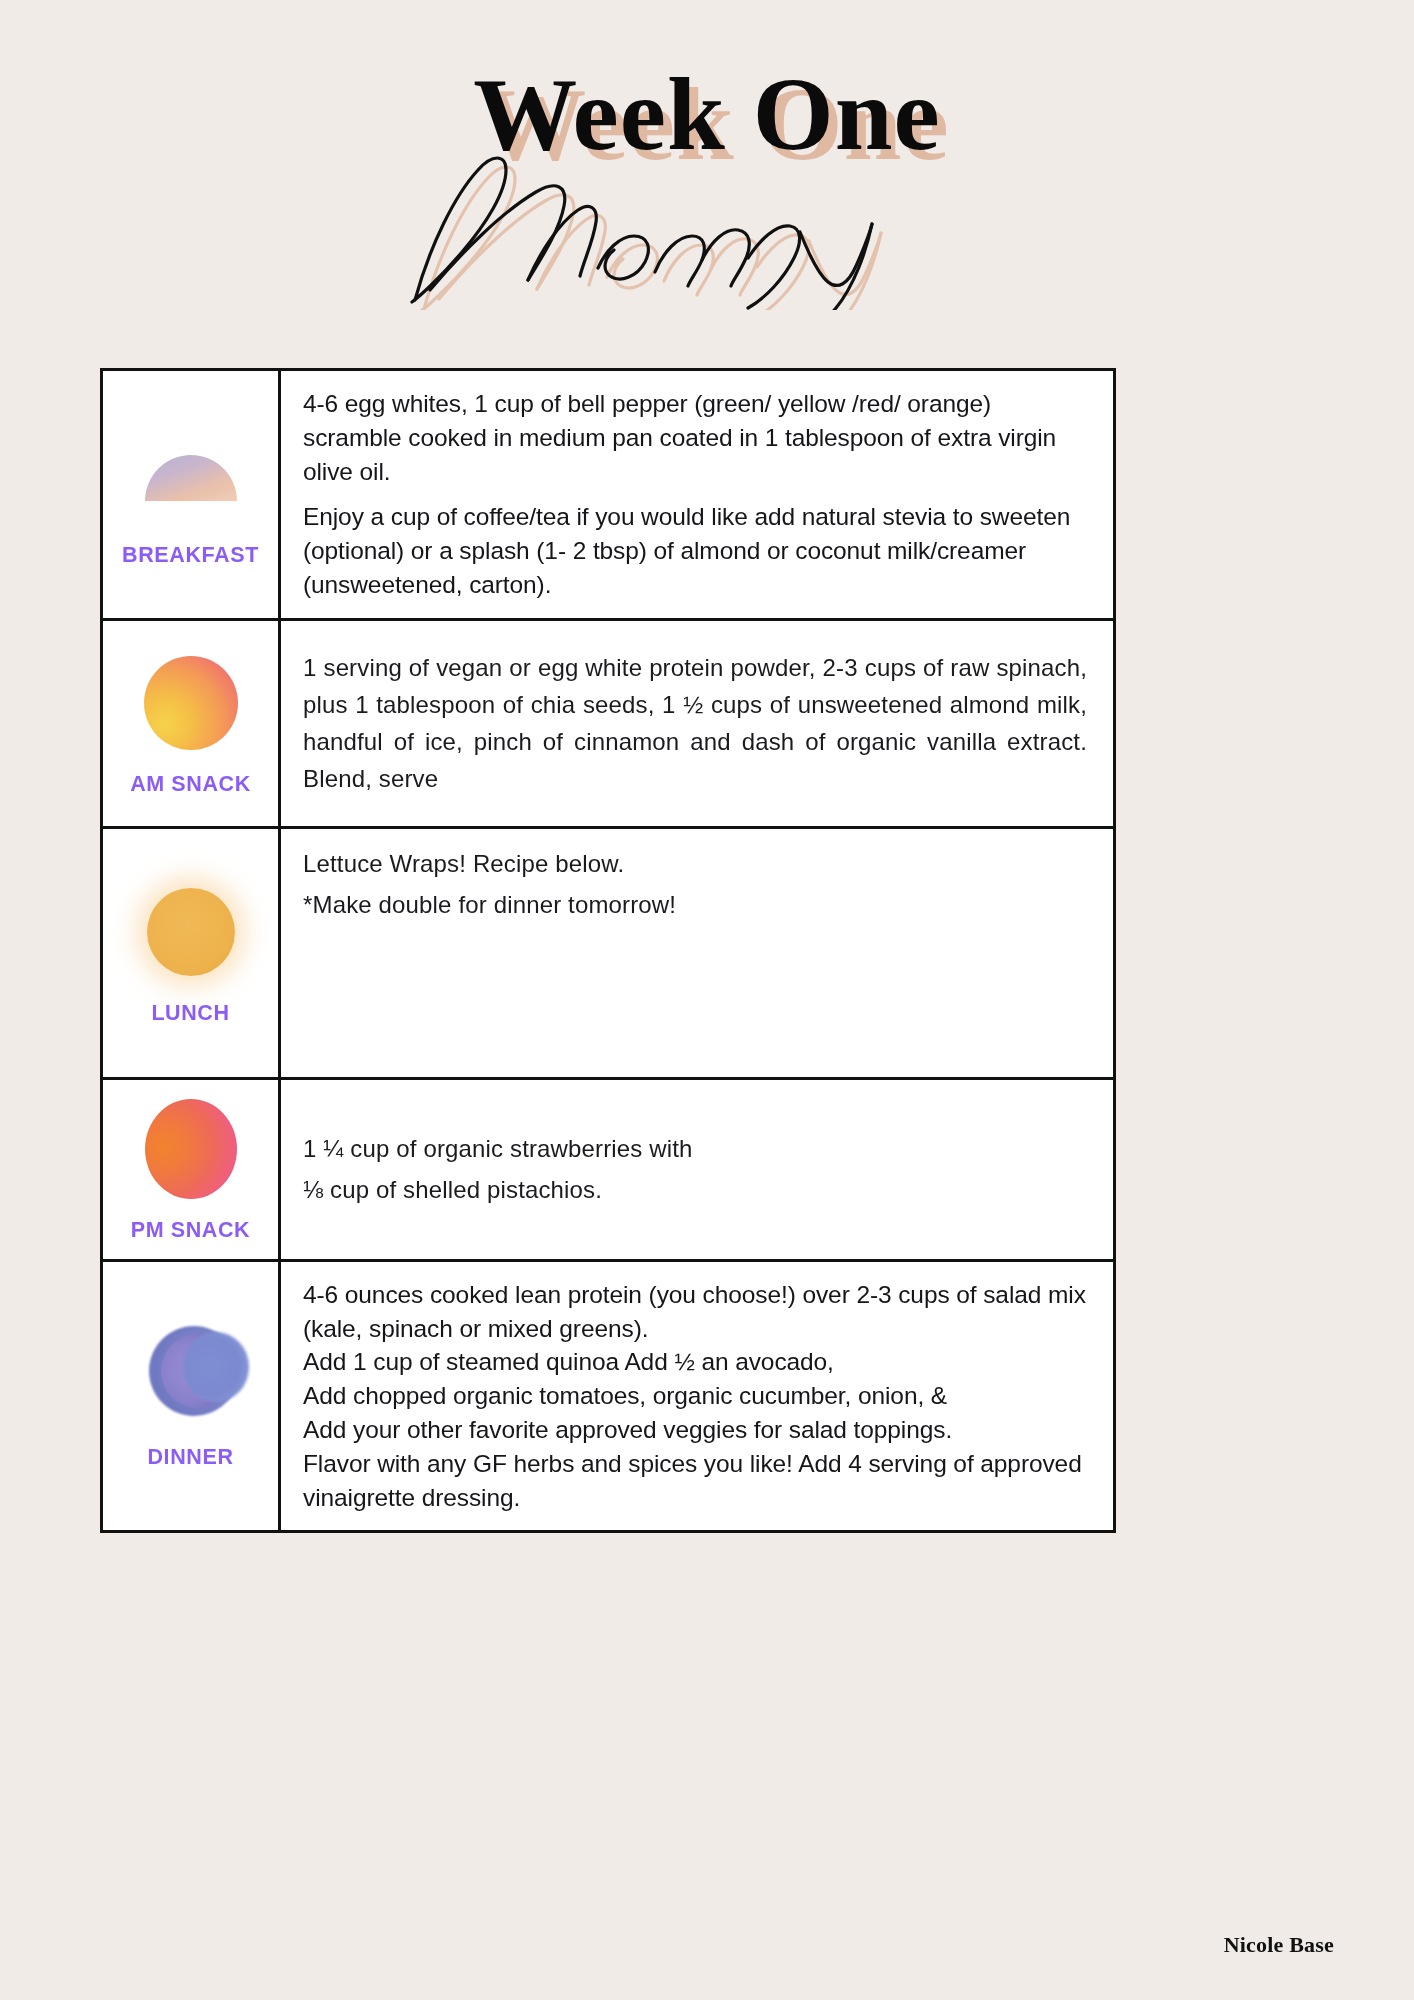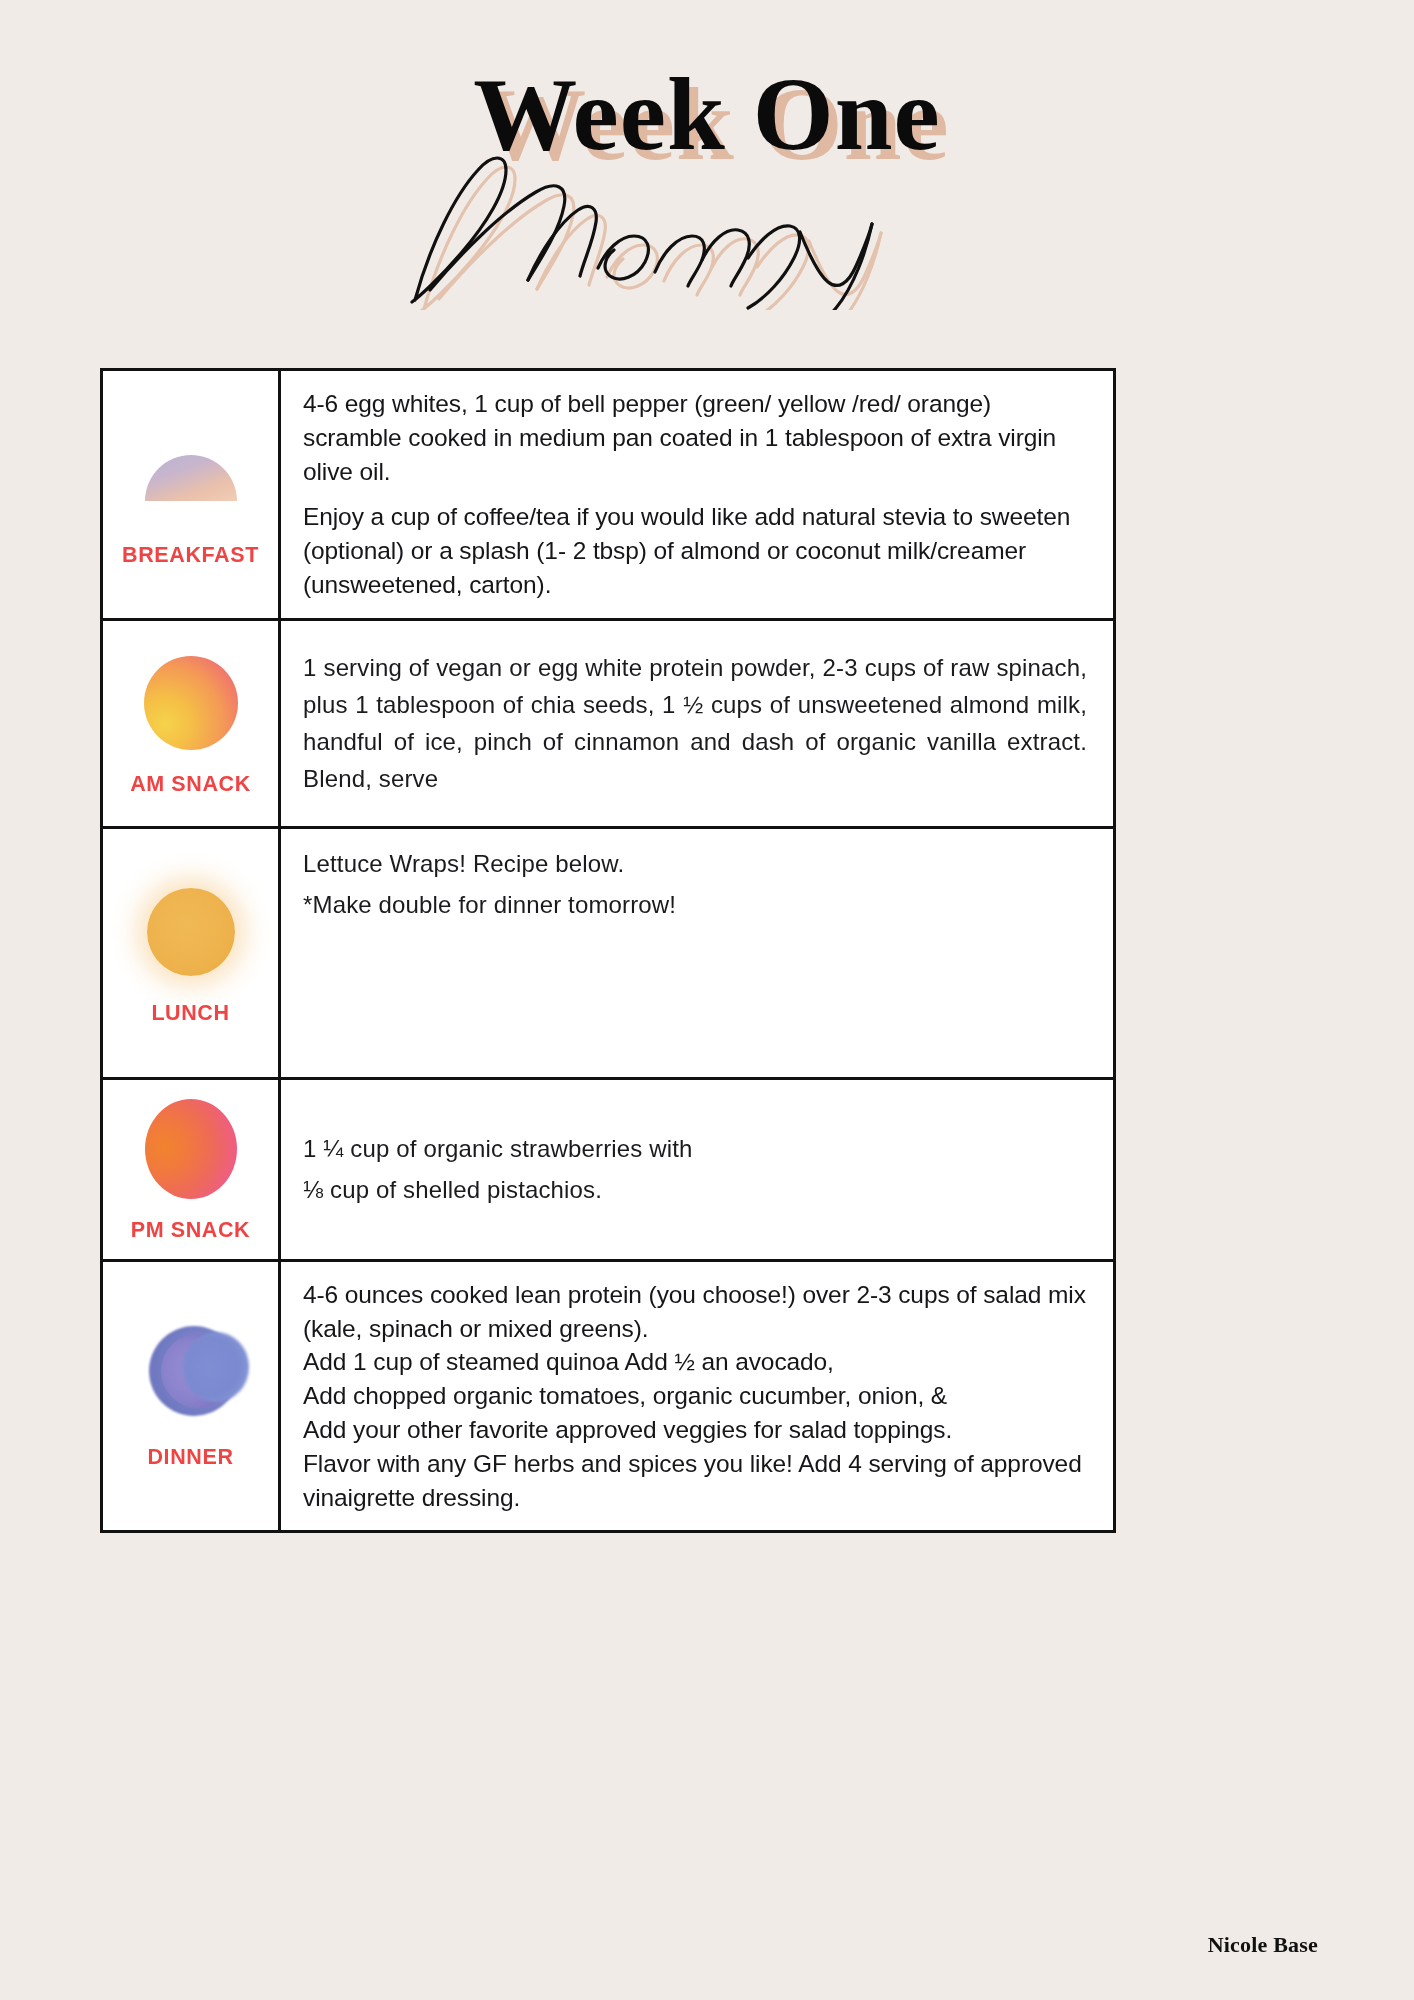--- a/index.html
+++ b/index.html
@@ -52,21 +52,21 @@
   .cell-text{
     flex:1;
     padding:16px 26px 16px 22px;
     box-sizing:border-box;
     display:flex;flex-direction:column;justify-content:center;
   }
 
   .meal-label{
     font-family:"Liberation Sans",sans-serif;
     font-weight:700;font-size:21.5px;
-    letter-spacing:0.6px;color:#ef4444;
+    letter-spacing:0.6px;color:#8b5cf6;
     text-align:center;margin-top:14px;white-space:nowrap;
   }
 
   
   .icon-box{width:110px;height:110px;position:relative;
             display:flex;align-items:center;justify-content:center;}
 
   .ic-dome{
     width:92px;height:46px;
     border-radius:92px 92px 0 0;
@@ -120,21 +120,21 @@
   }
   .t-geo.justify{text-align:justify;}
   .t-geo p,.t-narrow p{margin:0 0 12px 0;}
   .t-narrow p:last-child,.t-geo p:last-child{margin-bottom:0;}
   .t-narrow.tight p{margin:0;}
 
   .pm-text{}
 
   
   .footer{
-    position:absolute;right:96px;bottom:42px;
+    position:absolute;right:80px;bottom:42px;
     font-family:"Liberation Serif",serif;font-weight:700;
     font-size:22px;color:#111;letter-spacing:0.2px;
   }
 </style>
 </head>
 <body>
 
 <div class="header">
 
   <div class="title-wrap">

